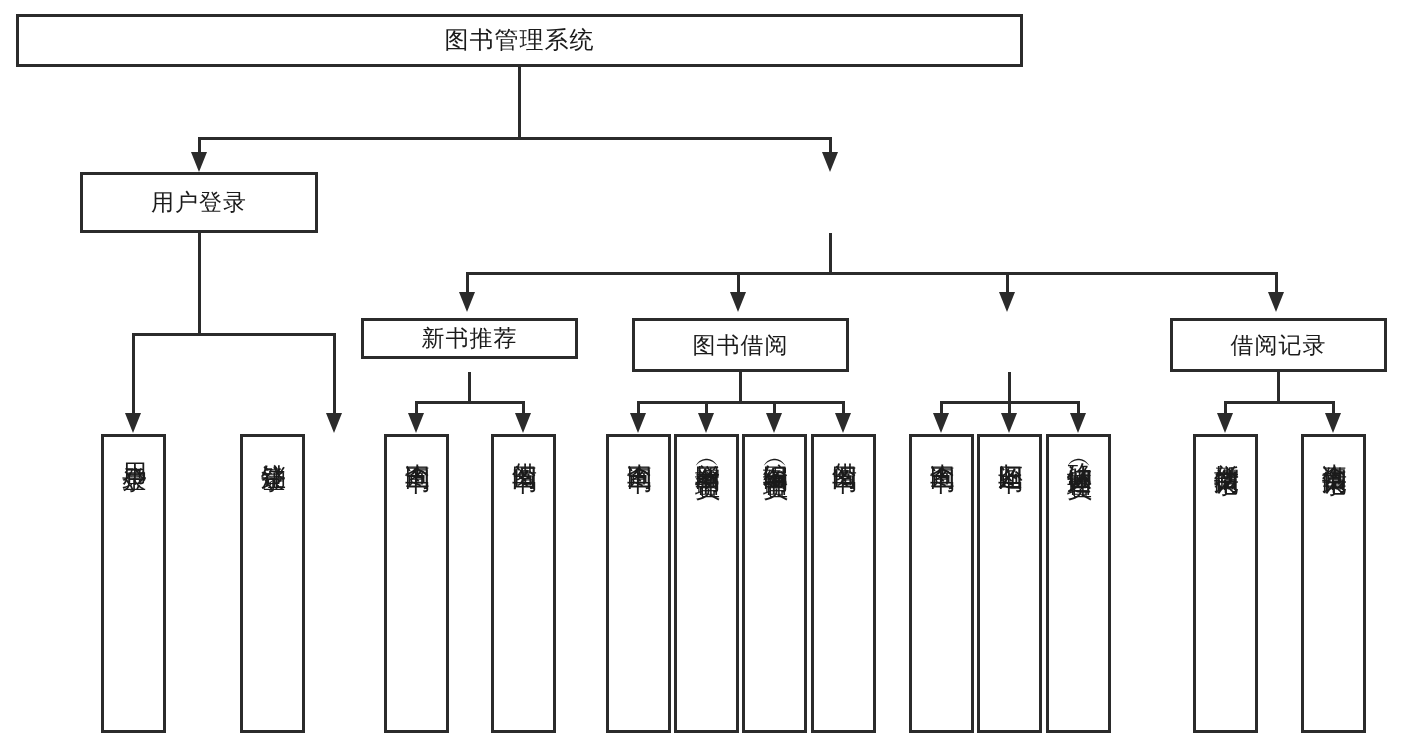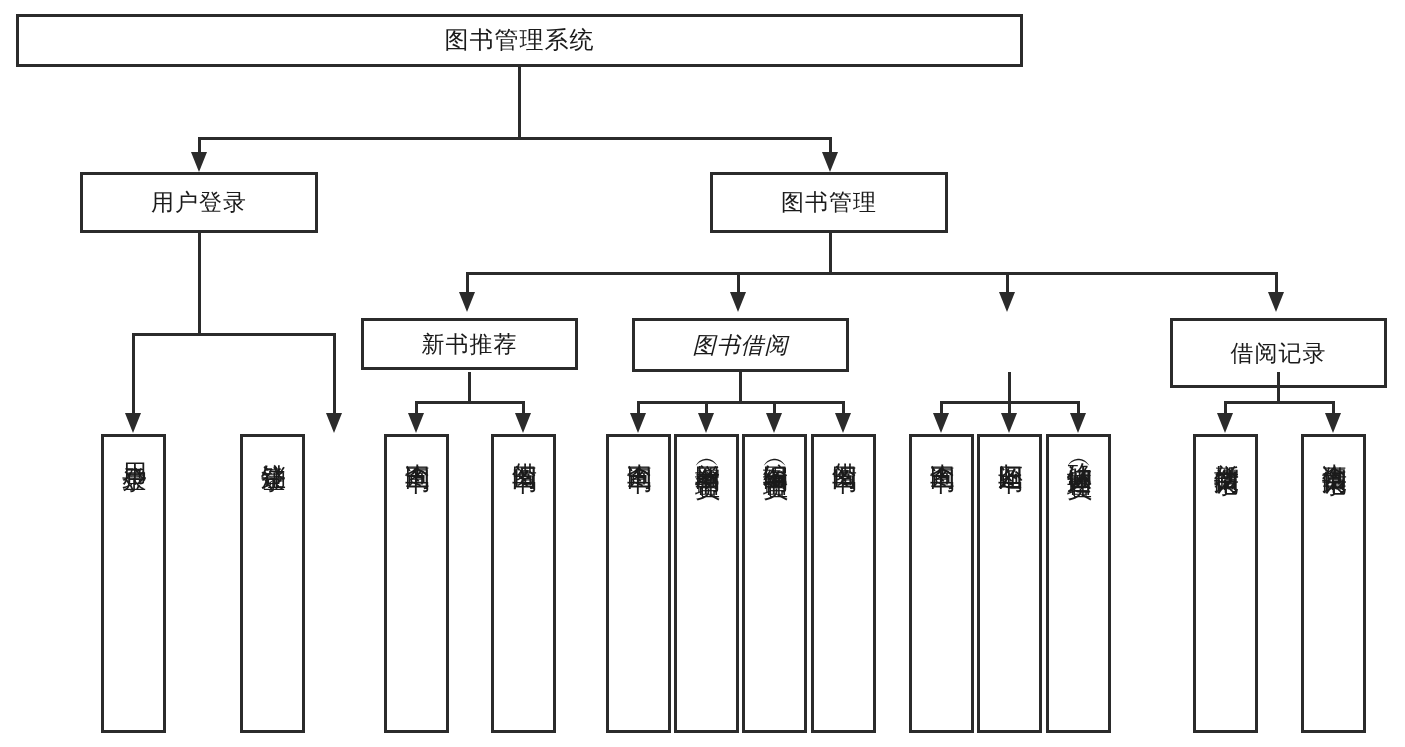--- a/index.html
+++ b/index.html
@@ -92,49 +92,46 @@
   <div class="conn hline" style="left:198px; top:137px; width:634px; height:3px;"></div>
   <div class="conn vline" style="left:198px; top:137px; width:3px; height:18px;"></div>
   <div class="conn vline" style="left:829px; top:137px; width:3px; height:18px;"></div>
   <div class="arrow" style="left:191px; top:152px;"></div>
   <div class="arrow" style="left:822px; top:152px;"></div>
 
   <div class="node level2" style="left:80px; top:172px; width:238px; height:61px;">
     <span class="label">用户登录</span>
   </div>
 
-  <div class="node level2" style="left:710px; top:172px; width:238px; height:61px;">
-    <span class="label">图书管理</span>
-  </div>
 
   <div class="conn vline" style="left:198px; top:233px; width:3px; height:103px;"></div>
   <div class="conn hline" style="left:132px; top:333px; width:204px; height:3px;"></div>
   <div class="conn vline" style="left:132px; top:333px; width:3px; height:82px;"></div>
   <div class="conn vline" style="left:333px; top:333px; width:3px; height:82px;"></div>
   <div class="arrow" style="left:125px; top:413px;"></div>
   <div class="arrow" style="left:326px; top:413px;"></div>
 
   <div class="conn vline" style="left:829px; top:233px; width:3px; height:42px;"></div>
   <div class="conn hline" style="left:466px; top:272px; width:812px; height:3px;"></div>
   <div class="conn vline" style="left:466px; top:272px; width:3px; height:22px;"></div>
   <div class="conn vline" style="left:737px; top:272px; width:3px; height:22px;"></div>
   <div class="conn vline" style="left:1006px; top:272px; width:3px; height:22px;"></div>
   <div class="conn vline" style="left:1275px; top:272px; width:3px; height:22px;"></div>
   <div class="arrow" style="left:459px; top:292px;"></div>
   <div class="arrow" style="left:730px; top:292px;"></div>
   <div class="arrow" style="left:999px; top:292px;"></div>
   <div class="arrow" style="left:1268px; top:292px;"></div>
 
-  <div class="node level3" style="left:361px; top:318px; width:217px; height:52px;">
+  <div class="node level3" style="left:361px; top:318px; width:217px; height:41px;">
     <span class="label">新书推荐</span>
   </div>
-  <div class="node level3" style="left:632px; top:318px; width:217px; height:54px;font-style:italic;">
+  <div class="node level3" style="left:632px; top:318px; width:217px; height:54px;">
     <span class="label">图书借阅</span>
   </div>
-  <div class="node level3" style="left:1170px; top:318px; width:217px; height:70px;text-align:center;">
+  <div class="node level3" style="left:1170px; top:318px; width:217px; height:54px;text-align:center;">
     <span class="label">借阅记录</span>
   </div>
 
   <div class="conn vline" style="left:468px; top:372px; width:3px; height:32px;"></div>
   <div class="conn hline" style="left:415px; top:401px; width:110px; height:3px;"></div>
   <div class="conn vline" style="left:415px; top:401px; width:3px; height:14px;"></div>
   <div class="conn vline" style="left:522px; top:401px; width:3px; height:14px;"></div>
   <div class="arrow" style="left:408px; top:413px;"></div>
   <div class="arrow" style="left:515px; top:413px;"></div>
 

